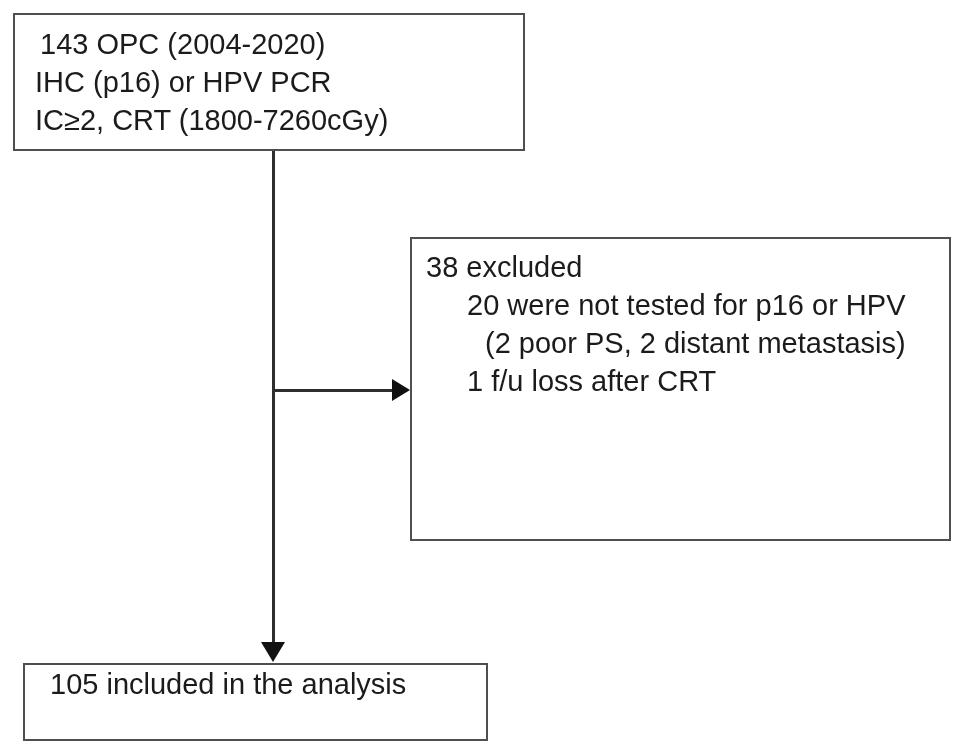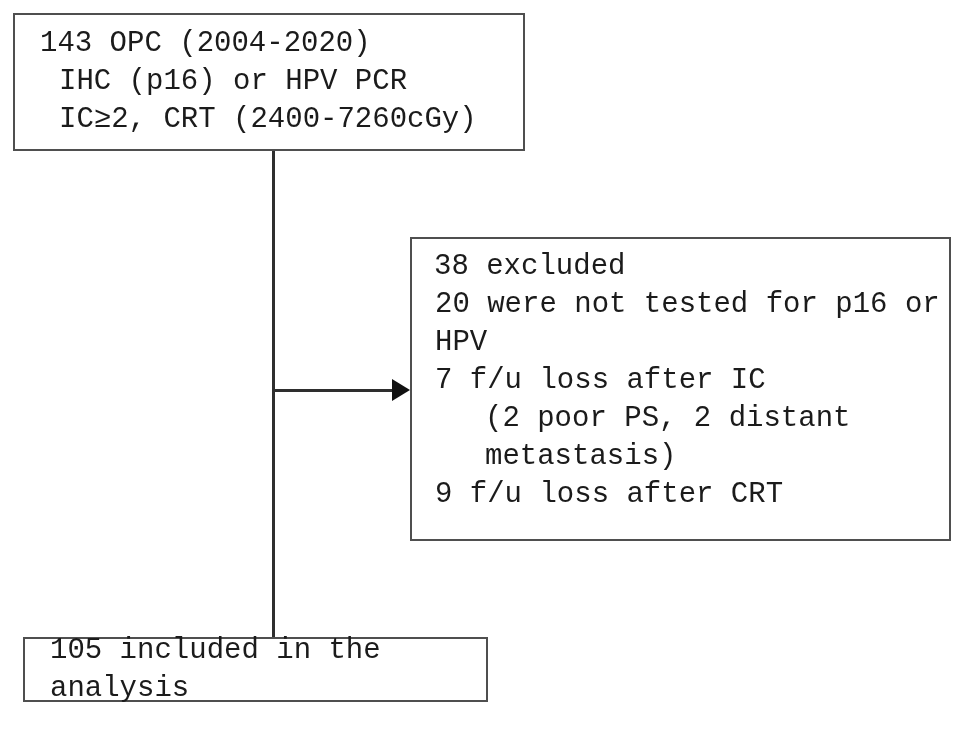--- a/index.html
+++ b/index.html
@@ -5,59 +5,58 @@
   html, body {
     margin: 0;
     padding: 0;
     background: #ffffff;
   }
   .canvas {
     position: relative;
     width: 969px;
     height: 745px;
     background: #ffffff;
-    font-family: Liberation Mono, monospace;
+    font-family: Liberation Sans, sans-serif;
     color: #1b1b1b;
     overflow: hidden;
   }
   .box {
     position: absolute;
     box-sizing: border-box;
     border: 2px solid #4f4f4f;
     background: #ffffff;
     font-size: 29px;
     line-height: 38px;
     color: #1b1b1b;
   }
   .box-top {
     left: 13px;
     top: 13px;
     width: 512px;
     height: 138px;
     padding-top: 10px;
   }
   .box-top .line-0 { padding-left: 25px; }
-  .box-top .line-1 { padding-left: 44px; }
+  .box-top .line-1 { padding-left: 20px; }
   .box-excluded {
     left: 410px;
     top: 237px;
     width: 541px;
     height: 304px;
     padding-top: 9px;
   }
-  .box-excluded .title { padding-left: 22px; }
-  .box-excluded .item { padding-left: 23px; }
+  .box-excluded .title { padding-left: 14px; }
+  .box-excluded .item { padding-left: 55px; }
   .box-excluded .item.sub { padding-left: 73px; }
   .box-bottom {
     left: 23px;
-    top: 637px;
+    top: 663px;
     width: 465px;
-    height: 65px;
+    height: 78px;
     display: flex;
-    align-items: center;
     padding-left: 25px;
   }
   .connector {
     position: absolute;
     background: #2e2e2e;
   }
   .connector-vertical {
     left: 272px;
     top: 151px;
     width: 3px;
@@ -90,33 +89,32 @@
   }
 </style>
 </head>
 <body>
 
 <div class="canvas">
 
   <div class="box box-top">
     <div class="line-0">143 OPC (2004-2020)</div>
     <div class="line-1">IHC (p16) or HPV PCR</div>
-    <div class="line-1">IC≥2, CRT (2400-7260cGy)</div>
+    <div class="line-1">IC≥2, CRT (1800-7260cGy)</div>
   </div>
 
   <div class="connector connector-vertical"></div>
   <div class="arrowhead arrowhead-down"></div>
   <div class="connector connector-horizontal"></div>
   <div class="arrowhead arrowhead-right"></div>
 
   <div class="box box-excluded">
     <div class="title">38 excluded</div>
     <div class="item">20 were not tested for p16 or HPV</div>
-    <div class="item">7 f/u loss after IC</div>
     <div class="item sub">(2 poor PS, 2 distant metastasis)</div>
-    <div class="item">9 f/u loss after CRT</div>
+    <div class="item">1 f/u loss after CRT</div>
   </div>
 
   <div class="box box-bottom">
     <div>105 included in the analysis</div>
   </div>
 
 </div>
 
 </body></html>

